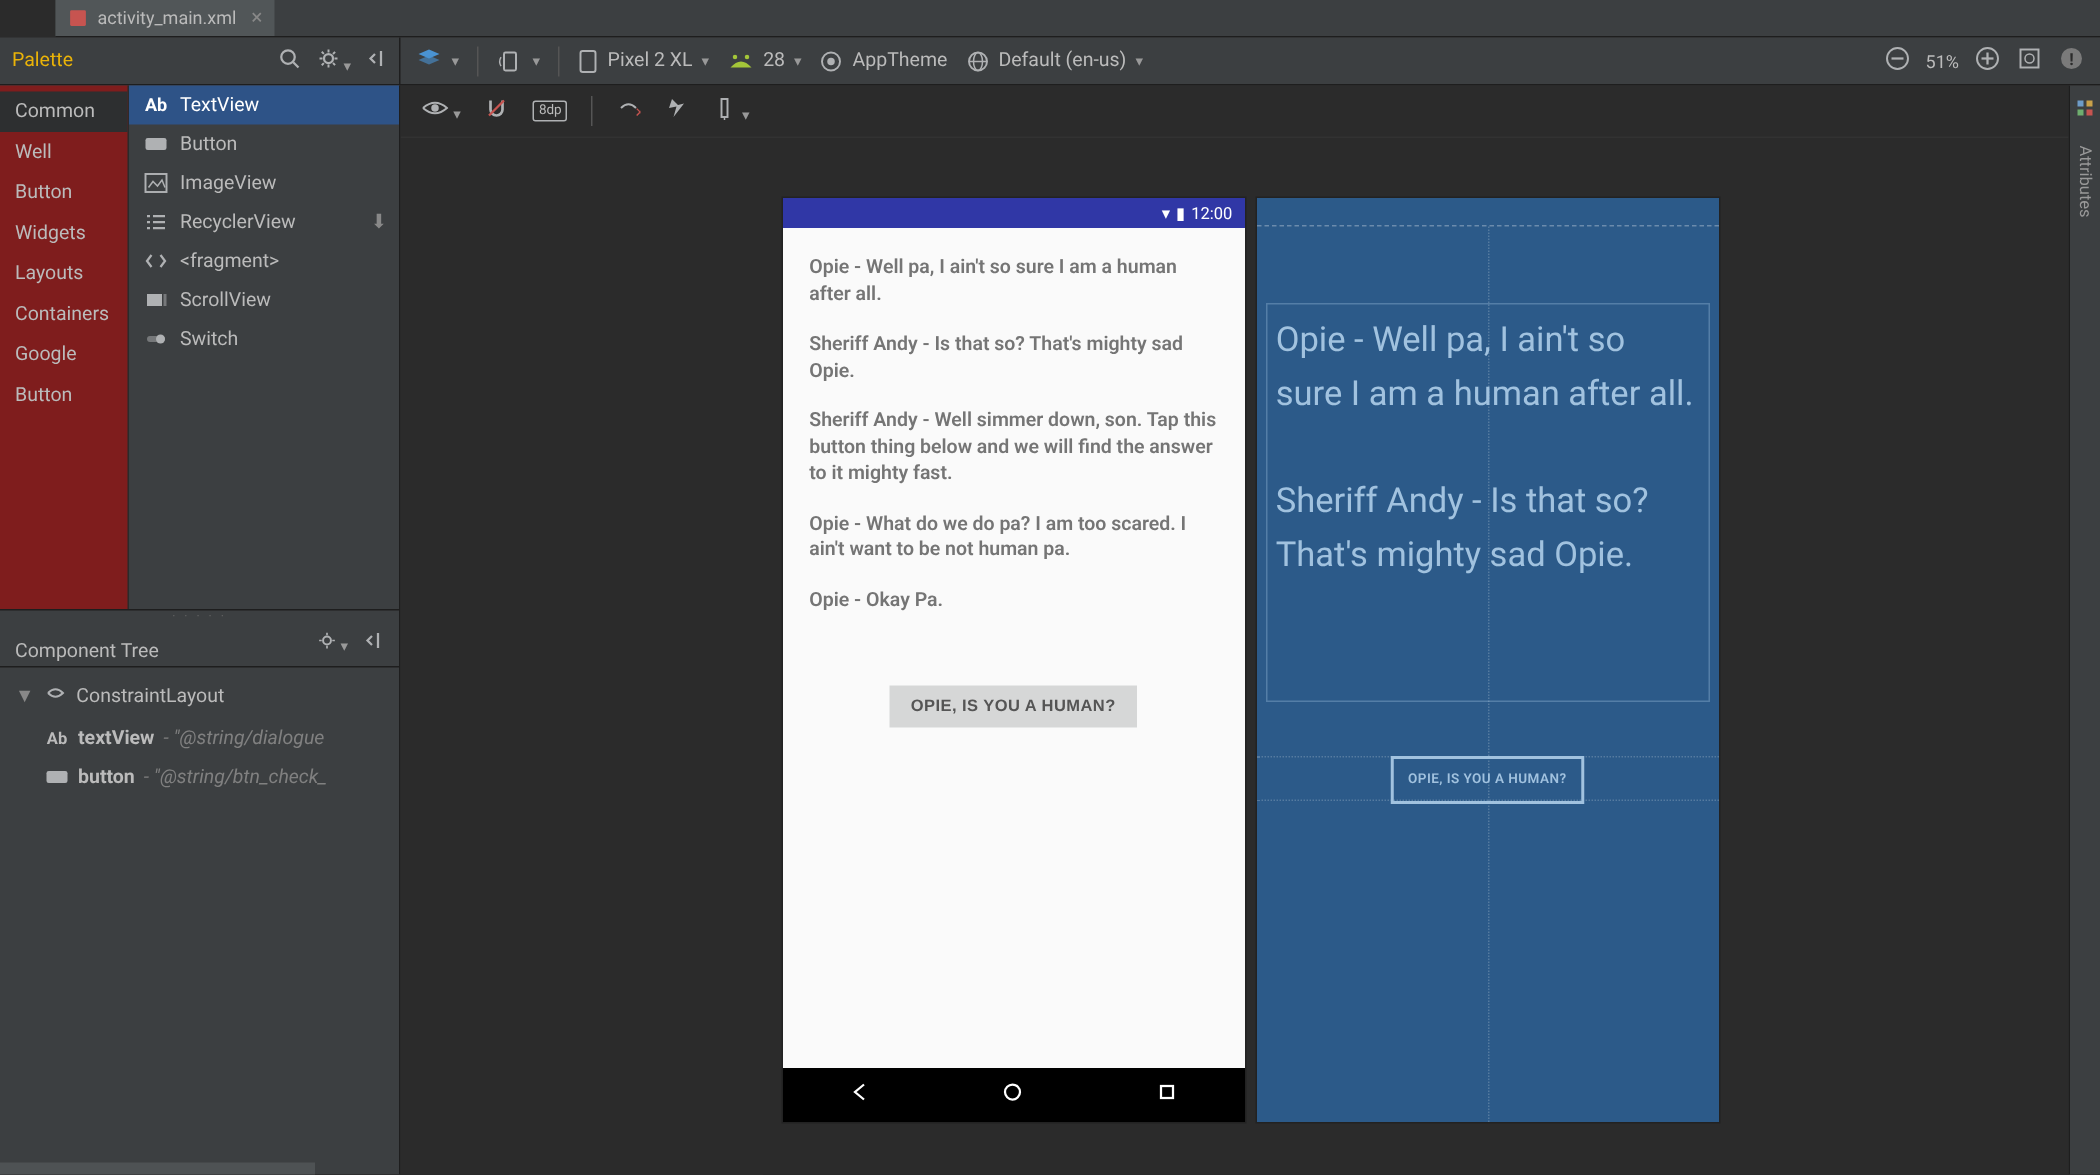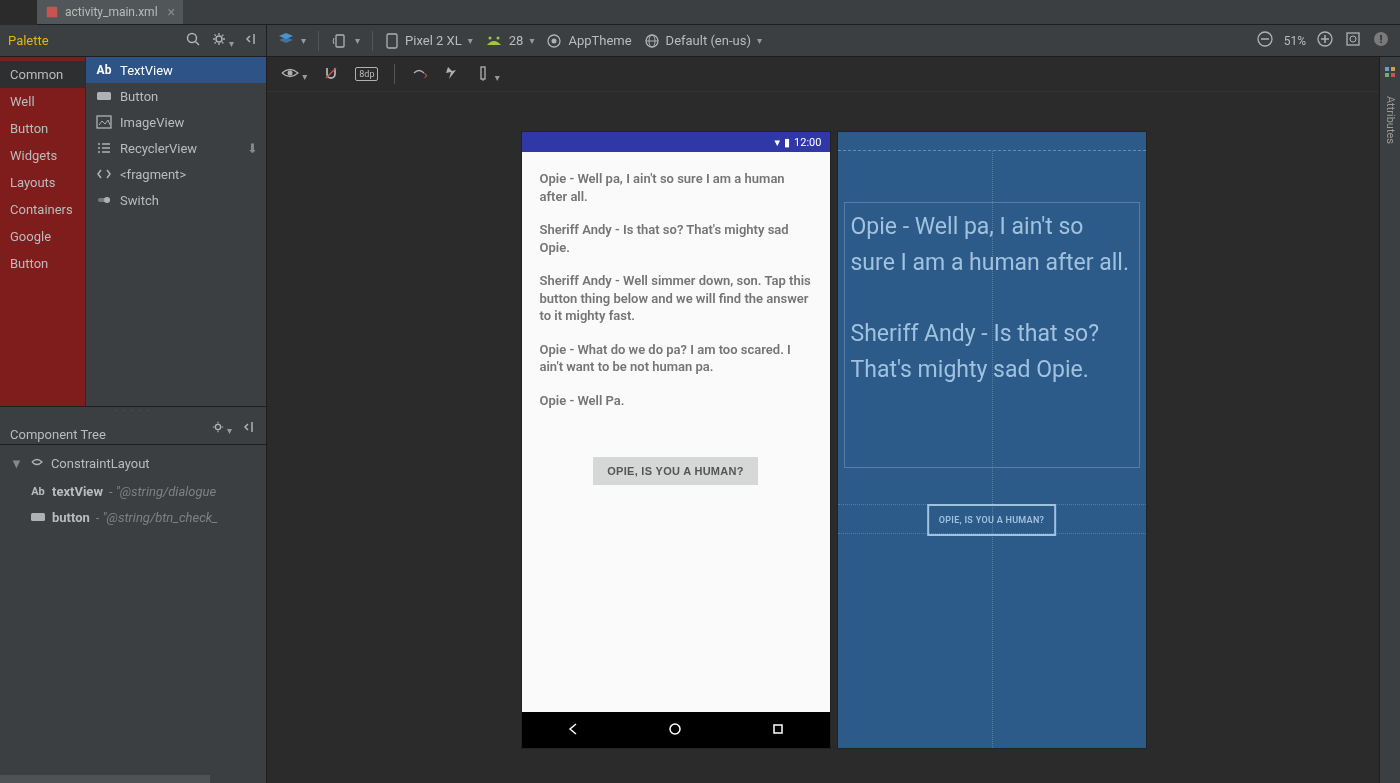--- a/index.html
+++ b/index.html
@@ -471,20 +471,29 @@
           <span>RecyclerView</span>
           <span class="download-icon">⬇</span>
         </div>
         <div class="component-item">
           <span class="comp-icon">
               <svg width="16" height="12" viewBox="0 0 16 12">
                 <path d="M5 2 L2 6 L5 10 M11 2 L14 6 L11 10" stroke="#afb1b3" stroke-width="1.5" fill="none"></path>
               </svg>
             </span>
           <span>&lt;fragment&gt;</span>
+        </div>
+        <div class="component-item">
+          <span class="comp-icon">
+              <svg width="16" height="12" viewBox="0 0 16 12">
+                <rect x="2" y="2" width="10" height="8" fill="#afb1b3"></rect>
+                <rect x="13" y="2" width="2" height="8" fill="#afb1b3" opacity="0.5"></rect>
+              </svg>
+            </span>
+          <span>ScrollView</span>
         </div>
         <div class="component-item">
           <span class="comp-icon">
               <svg width="16" height="12" viewBox="0 0 16 12">
                 <rect x="2" y="4" width="12" height="4" rx="2" fill="#afb1b3" opacity="0.5"></rect>
                 <circle cx="11" cy="6" r="3" fill="#afb1b3"></circle>
               </svg>
             </span>
           <span>Switch</span>
         </div>
@@ -558,21 +567,21 @@
           <div class="phone-status">
             <span>▾</span>
             <span>▮</span>
             <span>12:00</span>
           </div>
           <div class="phone-content">
             <div class="para">Opie - Well pa, I ain't so sure I am a human after all.</div>
             <div class="para">Sheriff Andy - Is that so? That's mighty sad Opie.</div>
             <div class="para">Sheriff Andy - Well simmer down, son. Tap this button thing below and we will find the answer to it mighty fast.</div>
             <div class="para">Opie - What do we do pa? I am too scared. I ain't want to be not human pa.</div>
-            <div class="para">Opie - Well Pa.</div>
+            <div class="para">Opie - Okay Pa.</div>
             <div class="phone-button-wrap">
               <button class="phone-button">OPIE, IS YOU A HUMAN?</button>
             </div>
           </div>
           <div class="phone-nav white">
             <span><svg width="14" height="14" viewBox="0 0 14 14">
                   <path d="M10 2 L4 7 L10 12" fill="none" stroke="#fff" stroke-width="1.5"></path>
                 </svg></span>
             <span><svg width="14" height="14" viewBox="0 0 14 14">
                   <circle cx="7" cy="7" r="5" fill="none" stroke="#fff" stroke-width="1.5"></circle>

